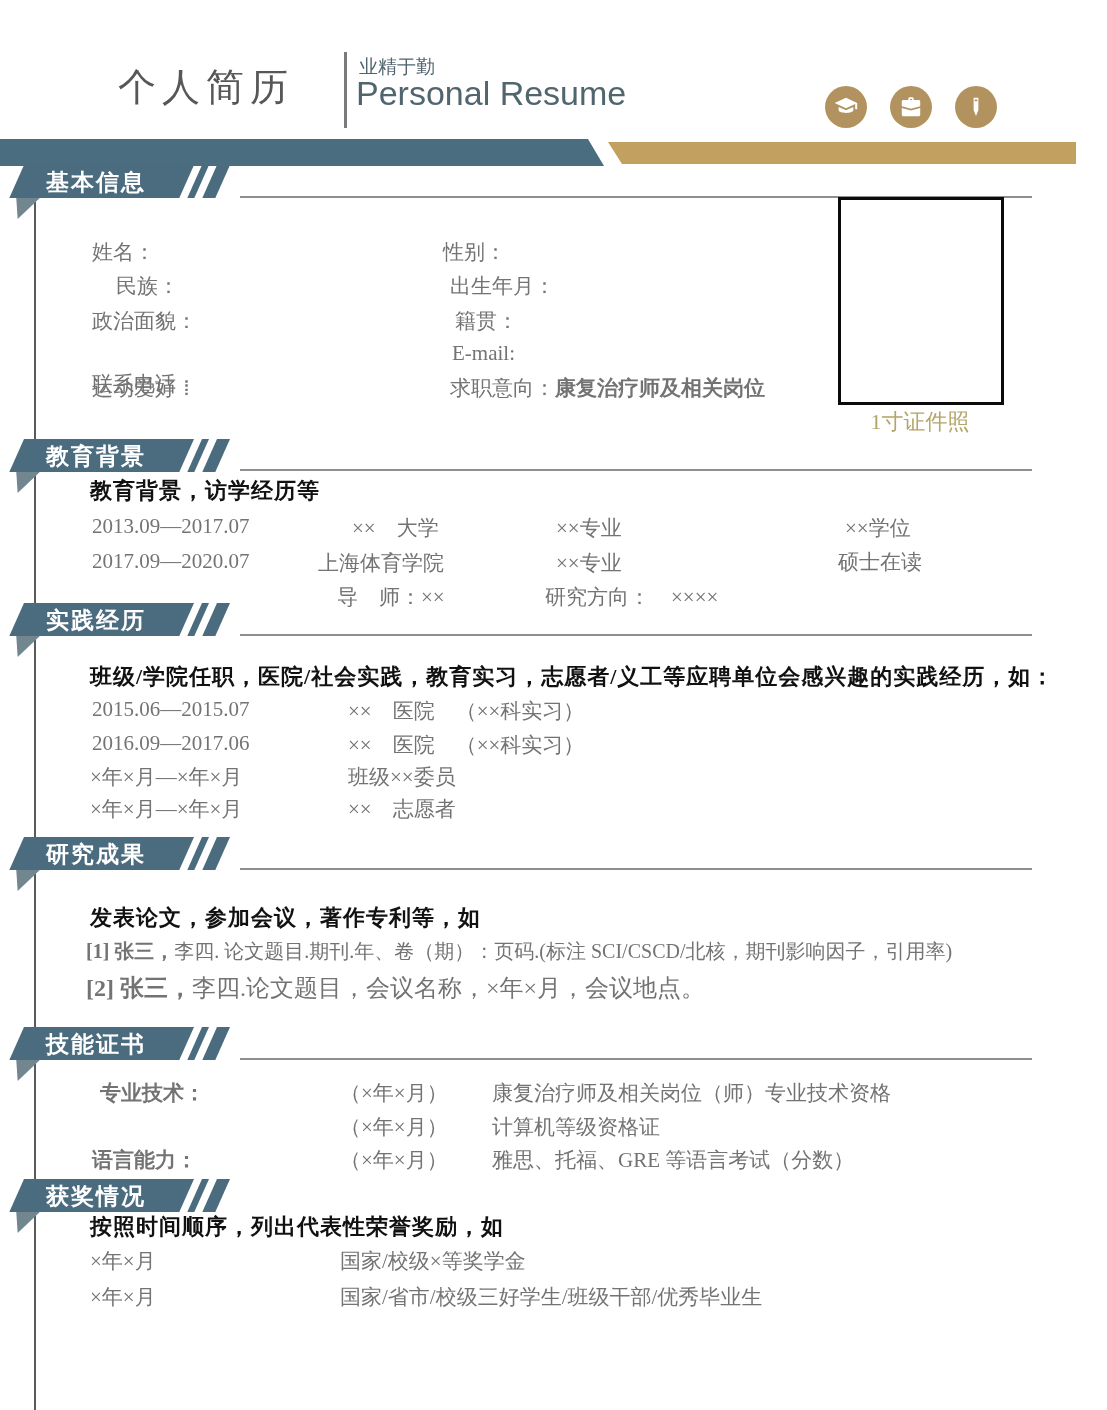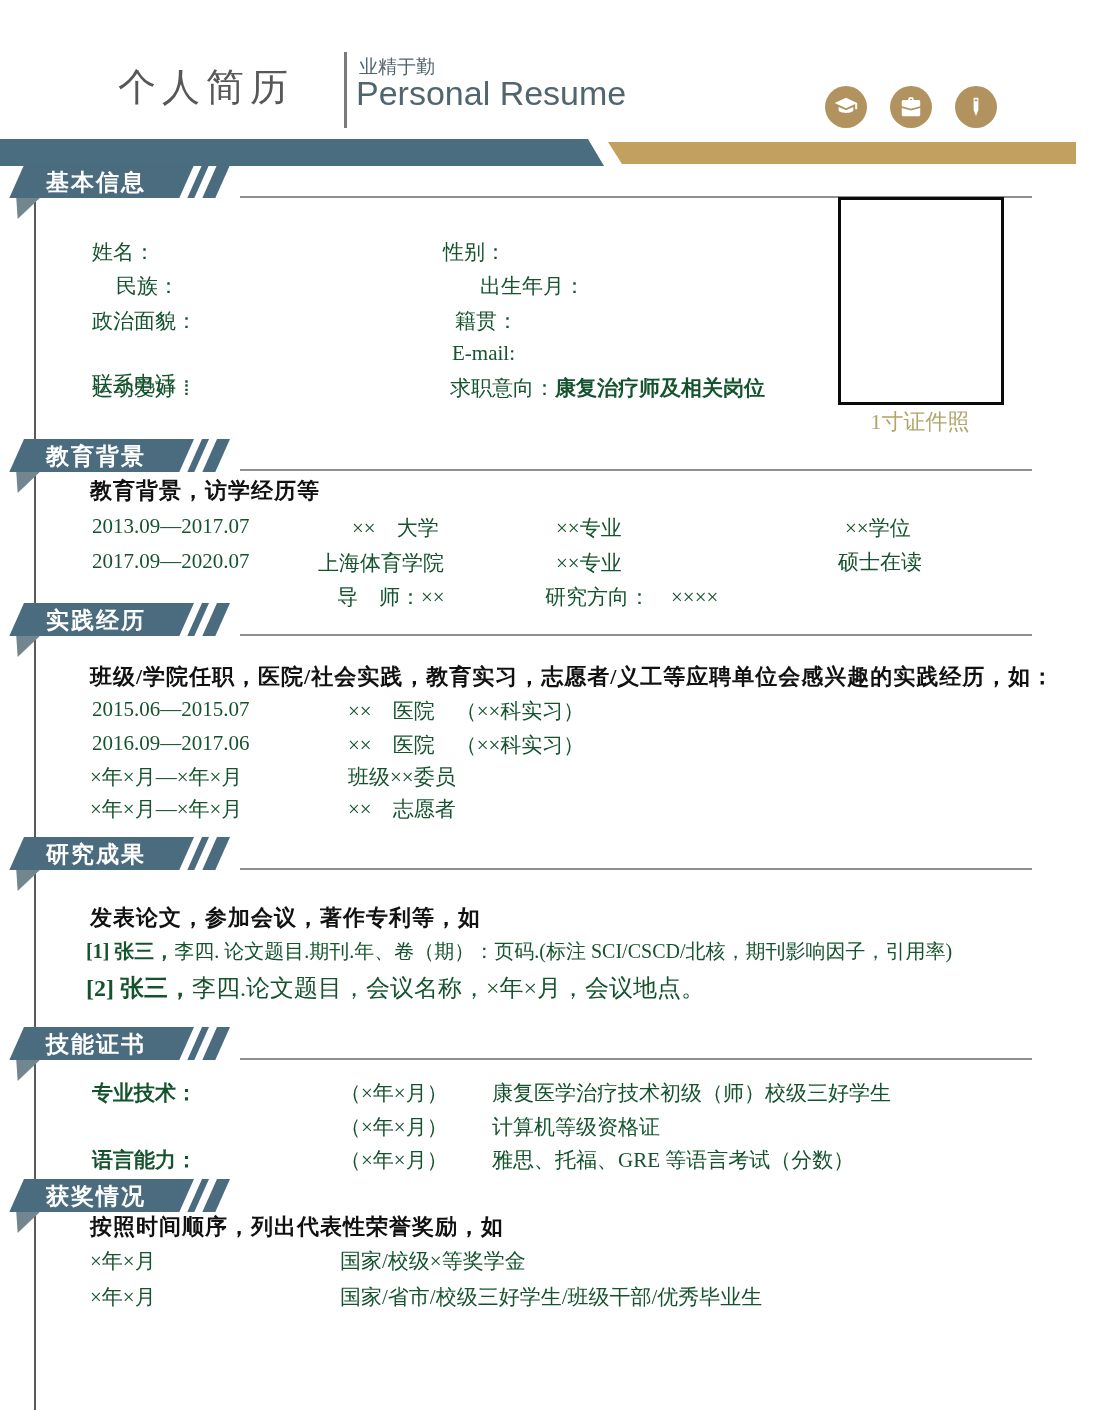--- a/index.html
+++ b/index.html
@@ -1,20 +1,20 @@
 <!DOCTYPE html>
 <html><head>
 <meta charset="utf-8">
 <style>
   html,body{margin:0;padding:0;}
   body{width:1107px;height:1410px;background:#ffffff;position:relative;overflow:hidden;
        font-family:"Liberation Serif","DejaVu Serif",serif;color:#1f1f1f;}
   .abs{position:absolute;white-space:nowrap;}
   .sans{font-family:"Liberation Sans","DejaVu Sans",sans-serif;}
-  .line{position:absolute;white-space:nowrap;font-size:21px;color:#14532d;}
+  .line{position:absolute;white-space:nowrap;font-size:21px;color:#737373;}
   .lead{font-weight:bold;font-size:22px;letter-spacing:1px;color:#111;}
   .bold{font-weight:bold;}
 
   
   .page-title{left:118px;top:62px;font-size:38px;color:#575757;letter-spacing:6px;}
   .hdr-divider{left:344px;top:52px;width:3px;height:76px;background:#7a7a7a;}
   .motto{left:359px;top:54px;font-size:19px;color:#51656f;}
   .subtitle{left:356px;top:74px;font-size:34px;color:#51656f;}
   .icon{position:absolute;top:86px;width:42px;height:42px;border-radius:50%;
         background:#b2935f;display:flex;align-items:center;justify-content:center;}
@@ -84,21 +84,21 @@
       <span>基本信息</span>
     </div>
   <div class="s1"></div>
   <div class="s2"></div>
 </div>
 <div class="hrule" style="top:196px;"></div>
 
 <div class="line" style="left:92px;top:238px;">姓名：</div>
 <div class="line" style="left:443px;top:238px;">性别：</div>
 <div class="line" style="left:92px;top:272px;margin-left:24px;">民族：</div>
-<div class="line" style="left:450px;top:272px;margin-left:30px;">出生年月：</div>
+<div class="line" style="left:450px;top:272px;">出生年月：</div>
 <div class="line" style="left:92px;top:307px;">政治面貌：</div>
 <div class="line" style="left:455px;top:307px;">籍贯：</div>
 <div class="line" style="left:92px;top:324px;margin-top:46px;">联系电话：</div>
 <div class="line" style="left:452px;top:341px;">E-mail:</div>
 <div class="line" style="left:92px;top:374px;">运动爱好：</div>
 <div class="line" style="left:450px;top:374px;">
   <span>求职意向：</span><span class="bold">康复治疗师及相关岗位</span>
 </div>
 
 <div class="abs photo"></div>
@@ -167,23 +167,23 @@
 <div class="banner" style="top:1027px;">
   <div class="fold"></div>
   <div class="ribbon">
       <span>技能证书</span>
     </div>
   <div class="s1"></div>
   <div class="s2"></div>
 </div>
 <div class="hrule" style="top:1058px;"></div>
 
-<div class="line bold" style="left:92px;top:1079px;">专业技术：</div>
+<div class="line bold" style="left:100px;top:1079px;">专业技术：</div>
 <div class="line" style="left:340px;top:1079px;">（×年×月）</div>
-<div class="line" style="left:492px;top:1079px;">康复医学治疗技术初级（师）校级三好学生</div>
+<div class="line" style="left:492px;top:1079px;">康复治疗师及相关岗位（师）专业技术资格</div>
 <div class="line" style="left:340px;top:1113px;">（×年×月）</div>
 <div class="line" style="left:492px;top:1113px;">计算机等级资格证</div>
 <div class="line bold" style="left:92px;top:1146px;">语言能力：</div>
 <div class="line" style="left:340px;top:1146px;">（×年×月）</div>
 <div class="line" style="left:492px;top:1146px;">雅思、托福、GRE 等语言考试（分数）</div>
 
 <div class="banner" style="top:1179px;">
   <div class="fold"></div>
   <div class="ribbon">
       <span>获奖情况</span>

